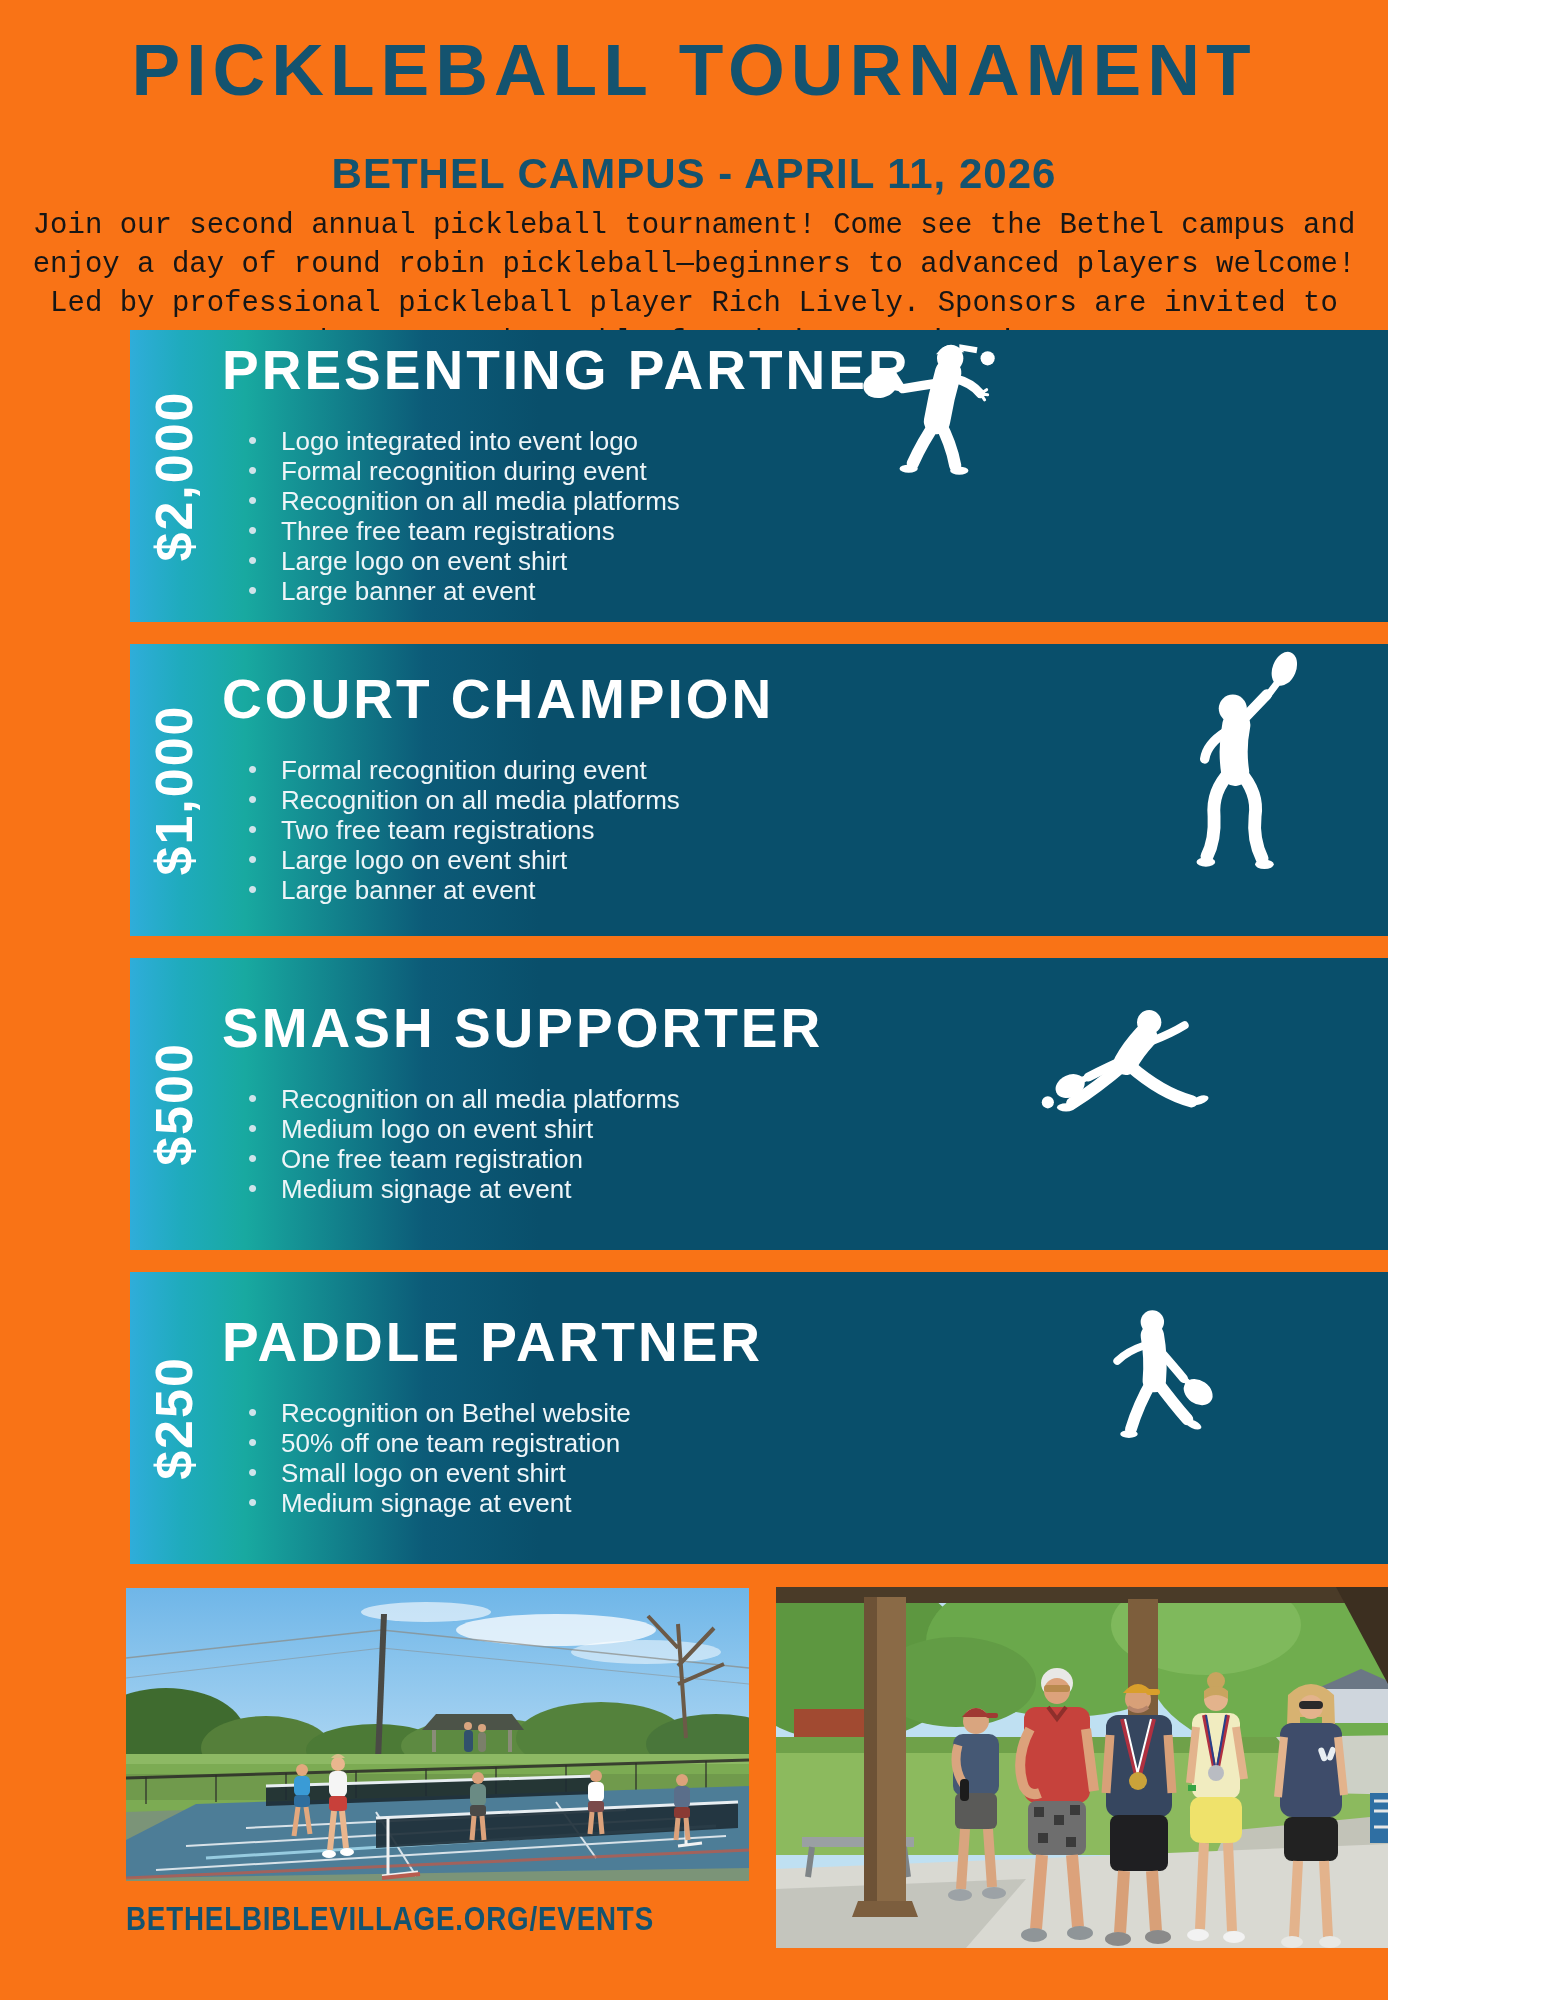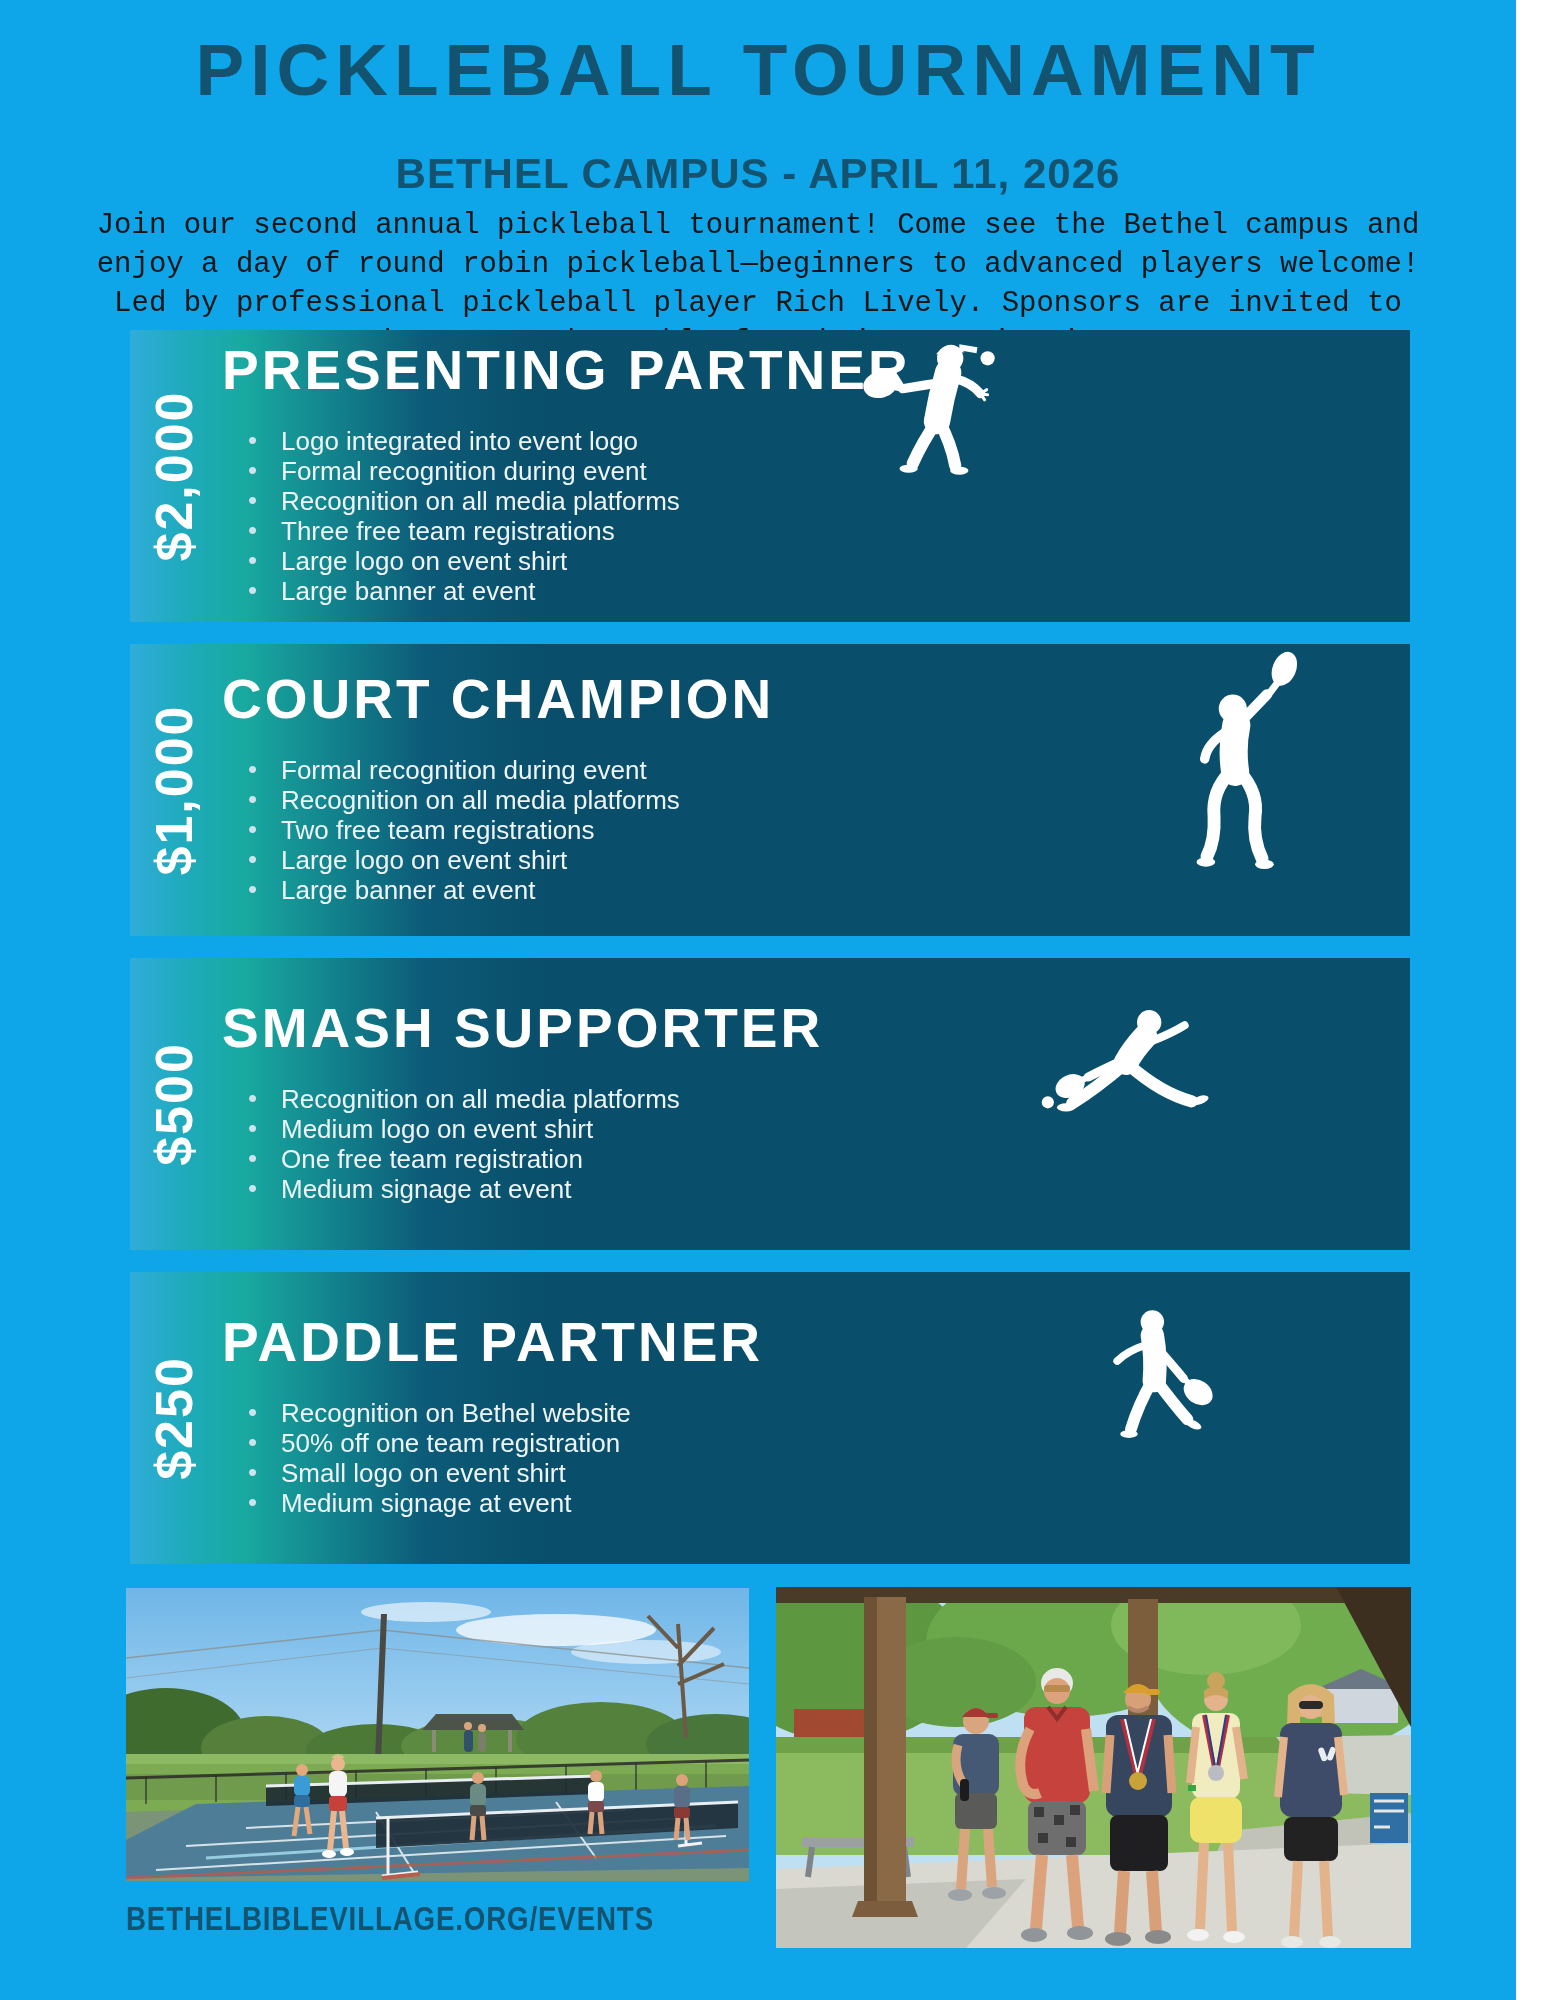--- a/index.html
+++ b/index.html
@@ -1,16 +1,16 @@
 <!DOCTYPE html>
 <html><head>
 <meta charset="utf-8">
 <style>
   html,body{margin:0;padding:0;background:#ffffff;}
-  .page{position:relative;width:1516px;height:2000px;background:#0ea5e9;overflow:hidden;
+  .page{position:relative;width:1388px;height:2000px;background:#f97316;overflow:hidden;
         font-family:"Liberation Sans", sans-serif;}
 
   
   .title{position:absolute;top:28px;left:0;width:100%;text-align:center;
          font-size:73px;font-weight:700;letter-spacing:6px;color:#14536f;}
   .subtitle{position:absolute;top:110px;left:0;width:100%;text-align:center;
             font-size:42px;font-weight:700;letter-spacing:1px;color:#14536f;margin-top:40px;}
   .intro{position:absolute;top:206px;left:50%;transform:translateX(-50%);width:1350px;
          text-align:center;font-size:29px;line-height:39px;color:#161616;font-family:Liberation Mono, monospace;}
 

